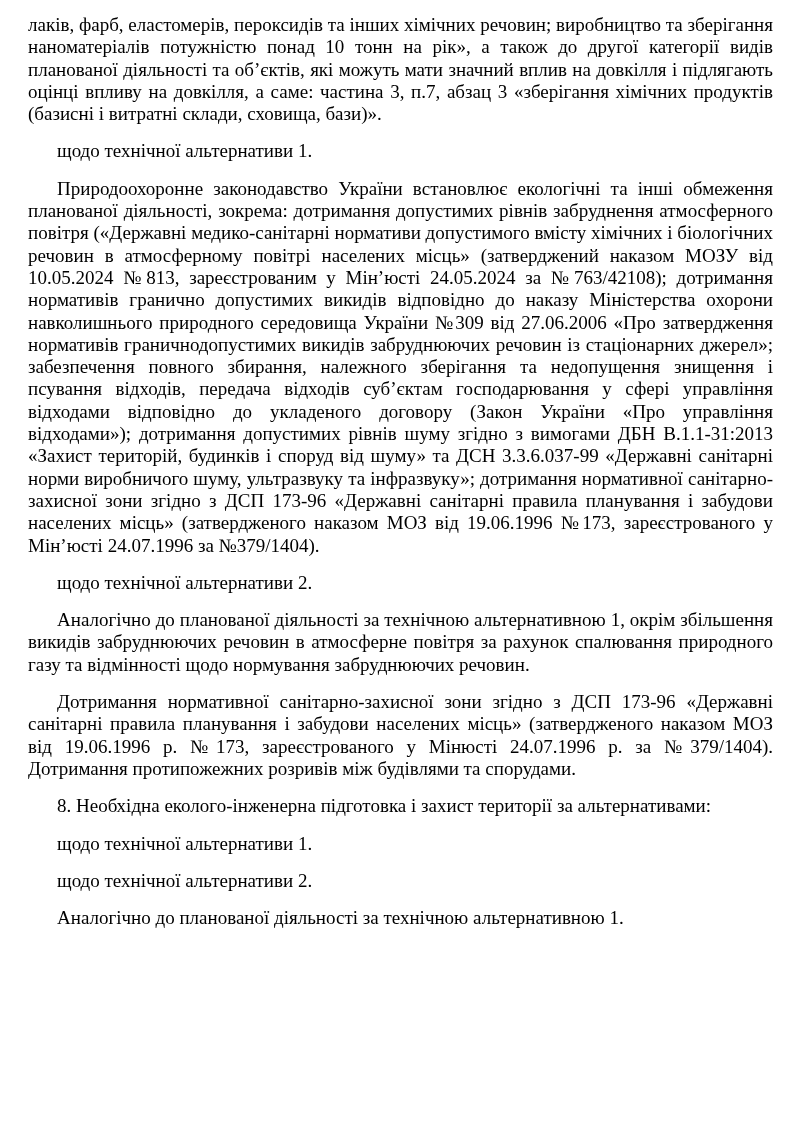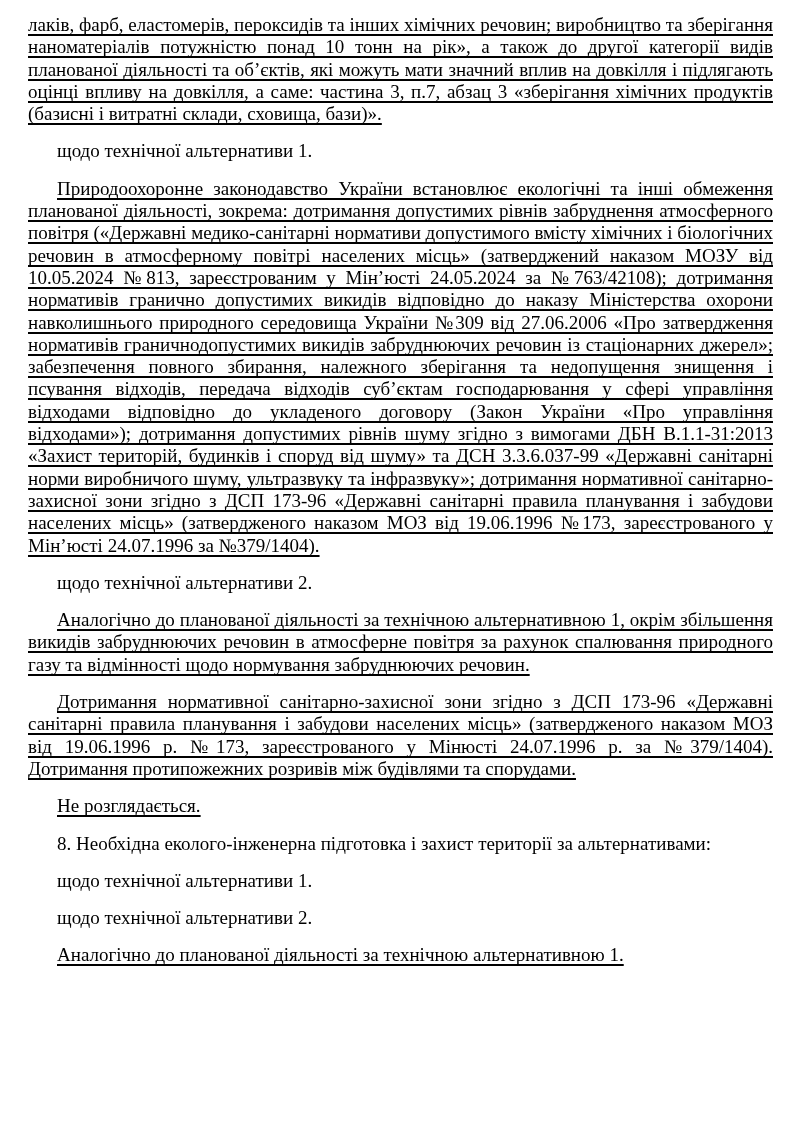--- a/index.html
+++ b/index.html
@@ -29,37 +29,35 @@
     text-align: justify;
     text-justify: inter-word;
   }
   .doc-body p.ind {
     text-indent: 29px;
   }
   .doc-body p.noind {
     text-indent: 0;
   }
   .doc-body p.u {
-    text-decoration: underline;
     text-decoration-thickness: 1.5px;
     text-underline-offset: 3px;
     text-decoration-skip-ink: none;
   }
 </style>
 </head>
 <body>
 
 <div class="page" style="background: rgb(255, 255, 255); color: rgb(0, 0, 0);">
   <div class="doc-body" id="doc-body">
 
   <p class="u noind">лаків, фарб, еластомерів, пероксидів та інших хімічних речовин; виробництво та зберігання наноматеріалів потужністю понад 10 тонн на рік», а також до другої категорії видів планованої діяльності та об’єктів, які можуть мати значний вплив на довкілля і підлягають оцінці впливу на довкілля, а саме: частина 3, п.7, абзац 3 «зберігання хімічних продуктів (базисні і витратні склади, сховища, бази)».</p>
       <p class="ind">щодо технічної альтернативи 1.</p>
       <p class="u ind">Природоохоронне законодавство України встановлює екологічні та інші обмеження планованої діяльності, зокрема: дотримання допустимих рівнів забруднення атмосферного повітря («Державні медико-санітарні нормативи допустимого вмісту хімічних і біологічних речовин в атмосферному повітрі населених місць» (затверджений наказом МОЗУ від 10.05.2024 №813, зареєстрованим у Мін’юсті 24.05.2024 за №763/42108); дотримання нормативів гранично допустимих викидів відповідно до наказу Міністерства охорони навколишнього природного середовища України №309 від 27.06.2006 «Про затвердження нормативів граничнодопустимих викидів забруднюючих речовин із стаціонарних джерел»; забезпечення повного збирання, належного зберігання та недопущення знищення і псування відходів, передача відходів суб’єктам господарювання у сфері управління відходами відповідно до укладеного договору (Закон України «Про управління відходами»); дотримання допустимих рівнів шуму згідно з вимогами ДБН В.1.1-31:2013 «Захист територій, будинків і споруд від шуму» та ДСН 3.3.6.037-99 «Державні санітарні норми виробничого шуму, ультразвуку та інфразвуку»; дотримання нормативної санітарно-захисної зони згідно з ДСП 173-96 «Державні санітарні правила планування і забудови населених місць» (затвердженого наказом МОЗ від 19.06.1996 №173, зареєстрованого у Мін’юсті 24.07.1996 за №379/1404).</p>
       <p class="ind">щодо технічної альтернативи 2.</p>
       <p class="u ind">Аналогічно до планованої діяльності за технічною альтернативною 1, окрім збільшення викидів забруднюючих речовин в атмосферне повітря за рахунок спалювання природного газу та відмінності щодо нормування забруднюючих речовин.</p>
       <p class="u ind">Дотримання нормативної санітарно-захисної зони згідно з ДСП 173-96 «Державні санітарні правила планування і забудови населених місць» (затвердженого наказом МОЗ від 19.06.1996 р. №173, зареєстрованого у Мінюсті 24.07.1996 р. за №379/1404). Дотримання протипожежних розривів між будівлями та спорудами.</p>
-      <p class="u ind">Не розглядається.</p>
       <p class="ind">8. Необхідна еколого-інженерна підготовка і захист території за альтернативами:</p>
       <p class="ind">щодо технічної альтернативи 1.</p>
       <p class="ind">щодо технічної альтернативи 2.</p>
       <p class="u ind">Аналогічно до планованої діяльності за технічною альтернативною 1.</p>
     </div>
 </div>
 
 </body></html>

